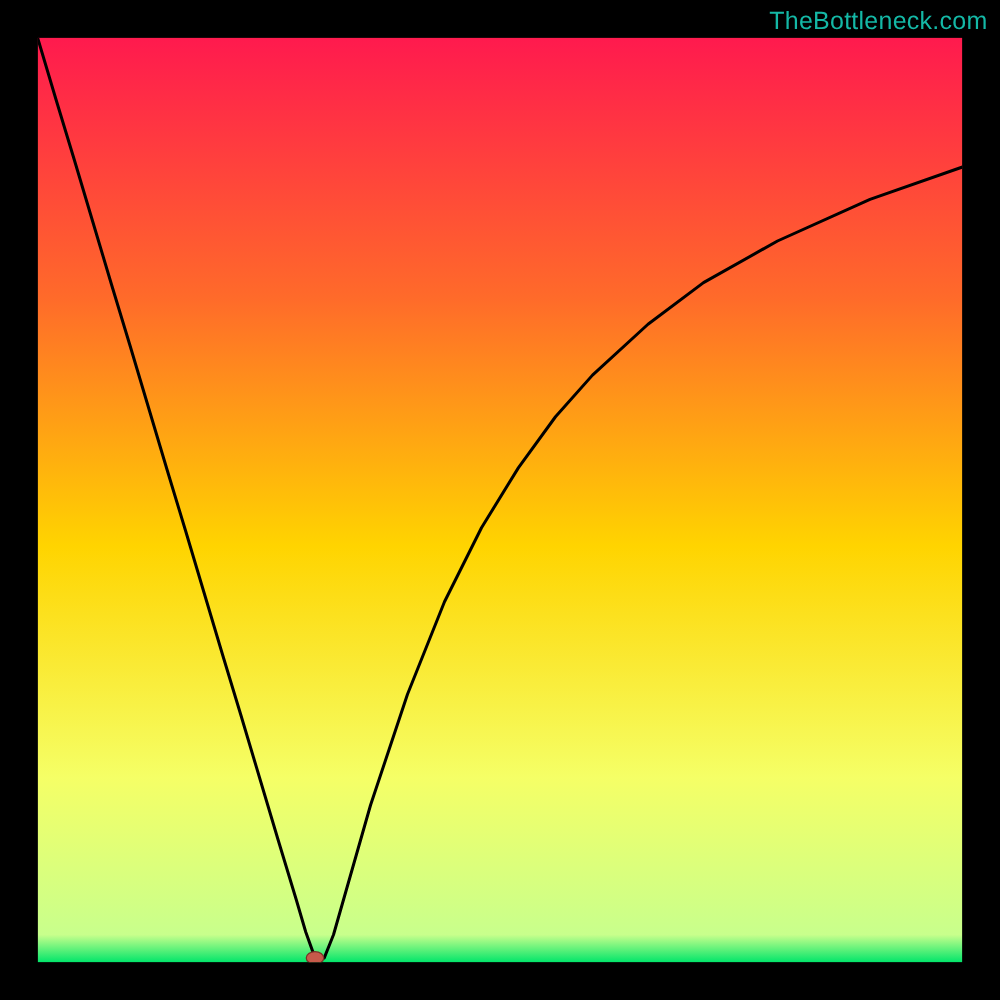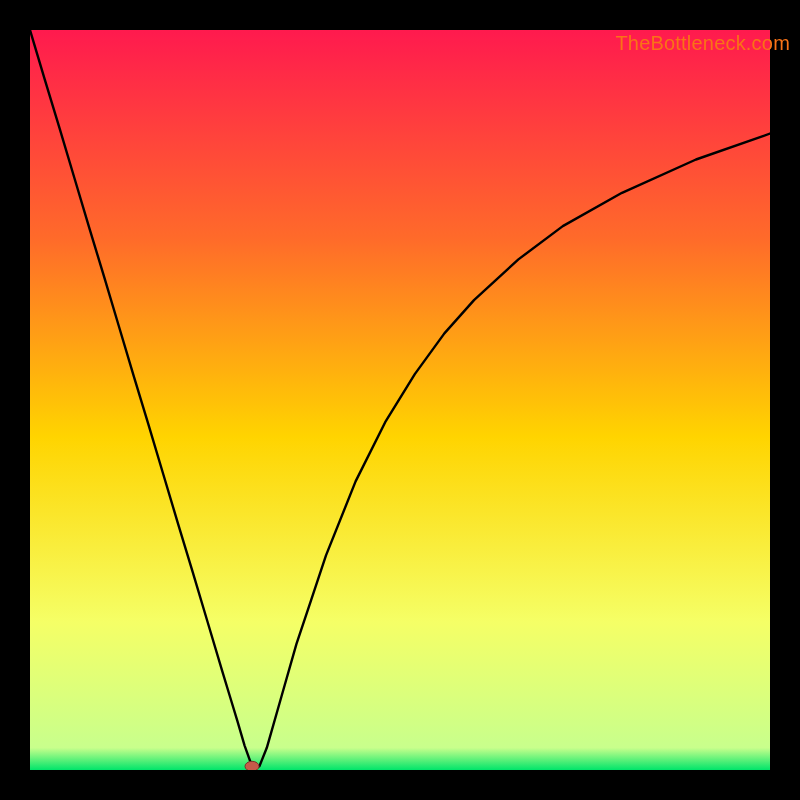--- a/index.html
+++ b/index.html
@@ -29,25 +29,24 @@
   }
   .plot svg {
     width: 740px;
     height: 740px;
     display: block;
   }
   .watermark {
     position: absolute;
     top: 6px;
     right: 10px;
-    color: #f97316;
+    color: #14b8a6;
     font-size: 20px;
     font-weight: 500;
     letter-spacing: 0.2px;
-    margin-top: 26px;
   }
 </style>
 </head>
 <body>
 
 <div class="frame">
 
   <div class="plot">
     <svg viewBox="0 0 740 740">
       <defs>

